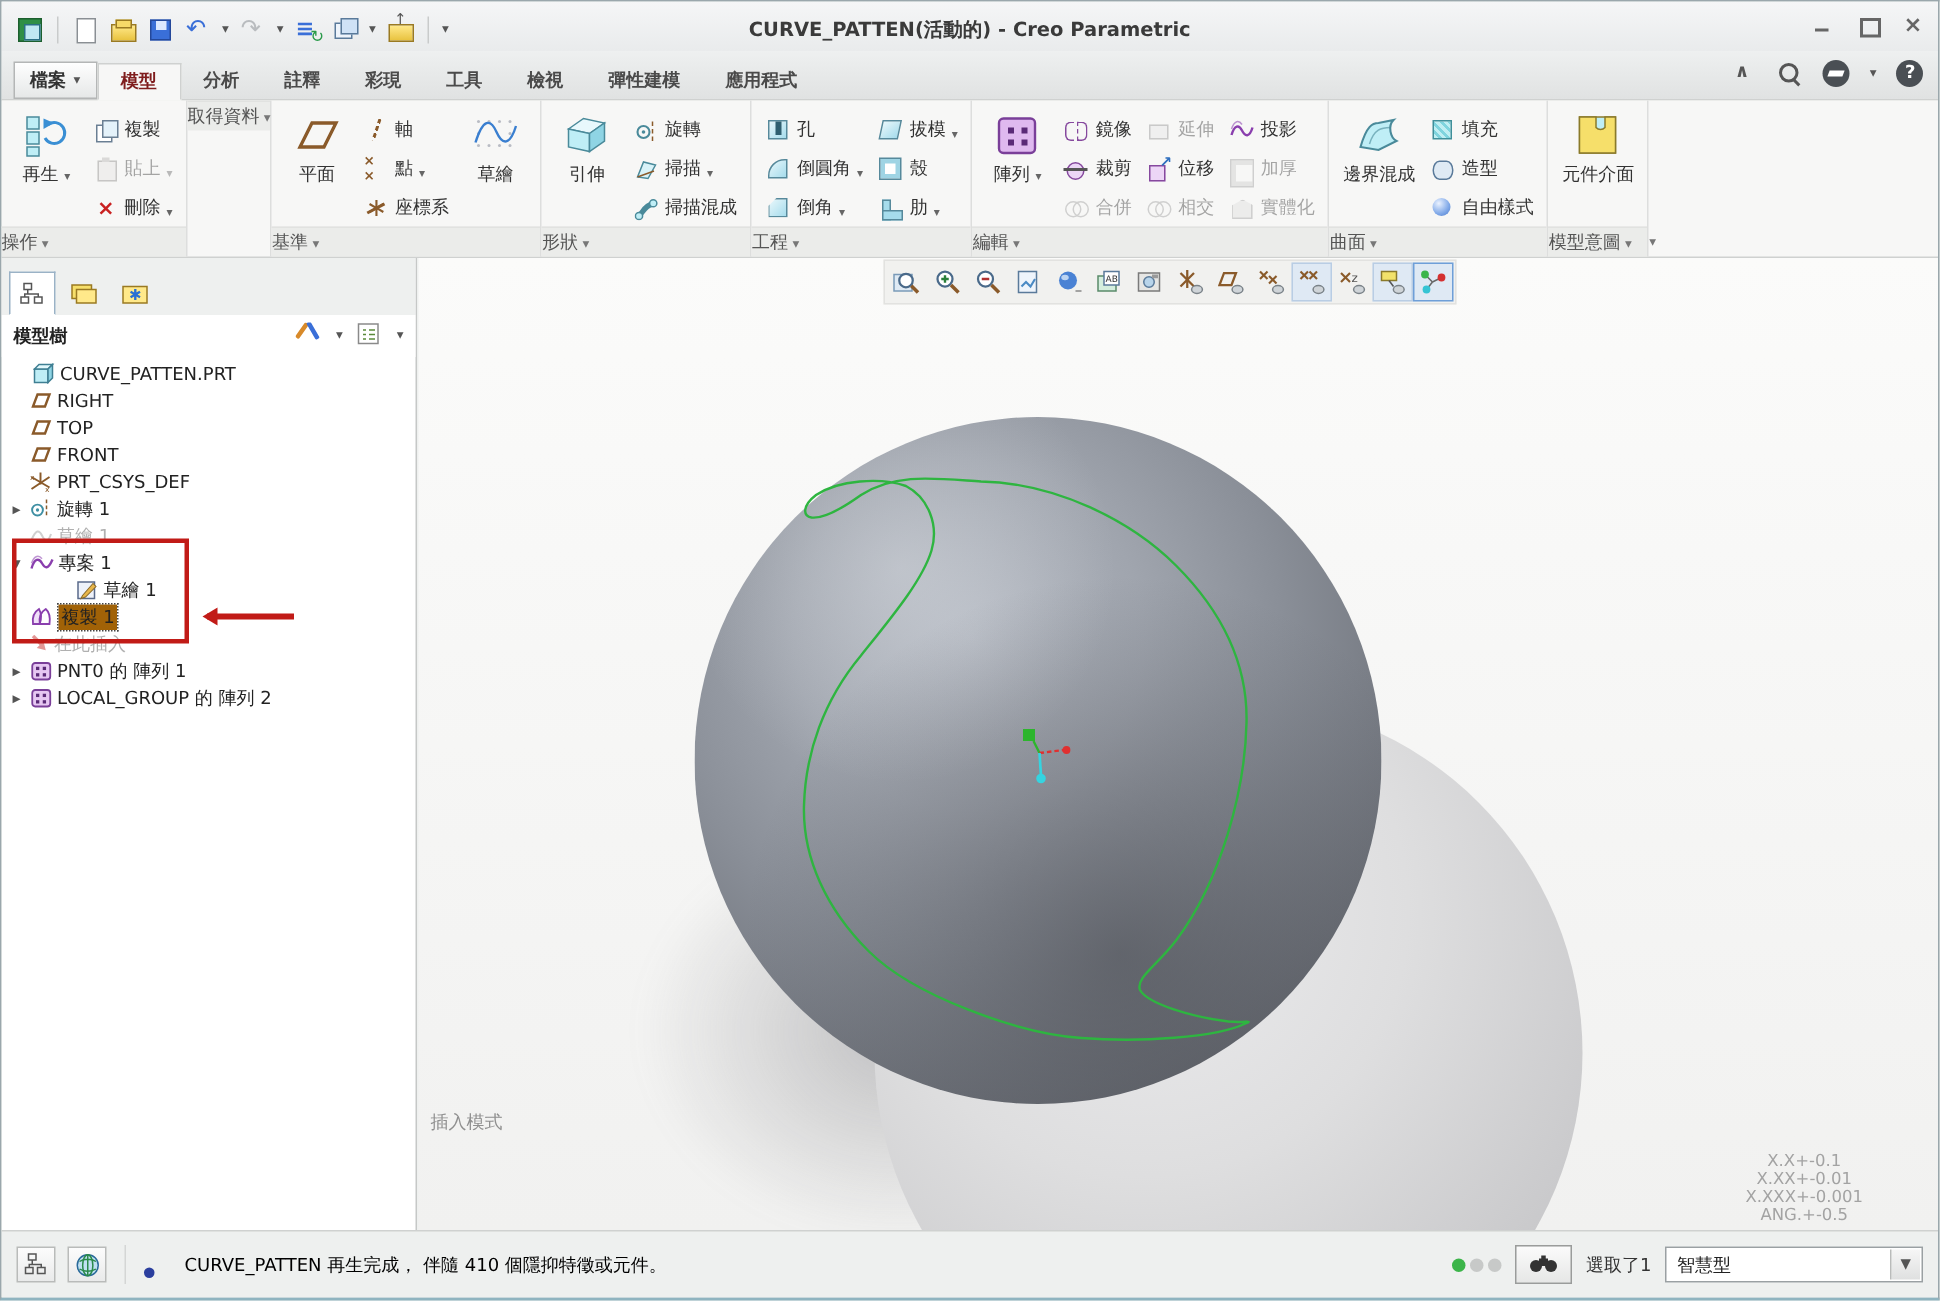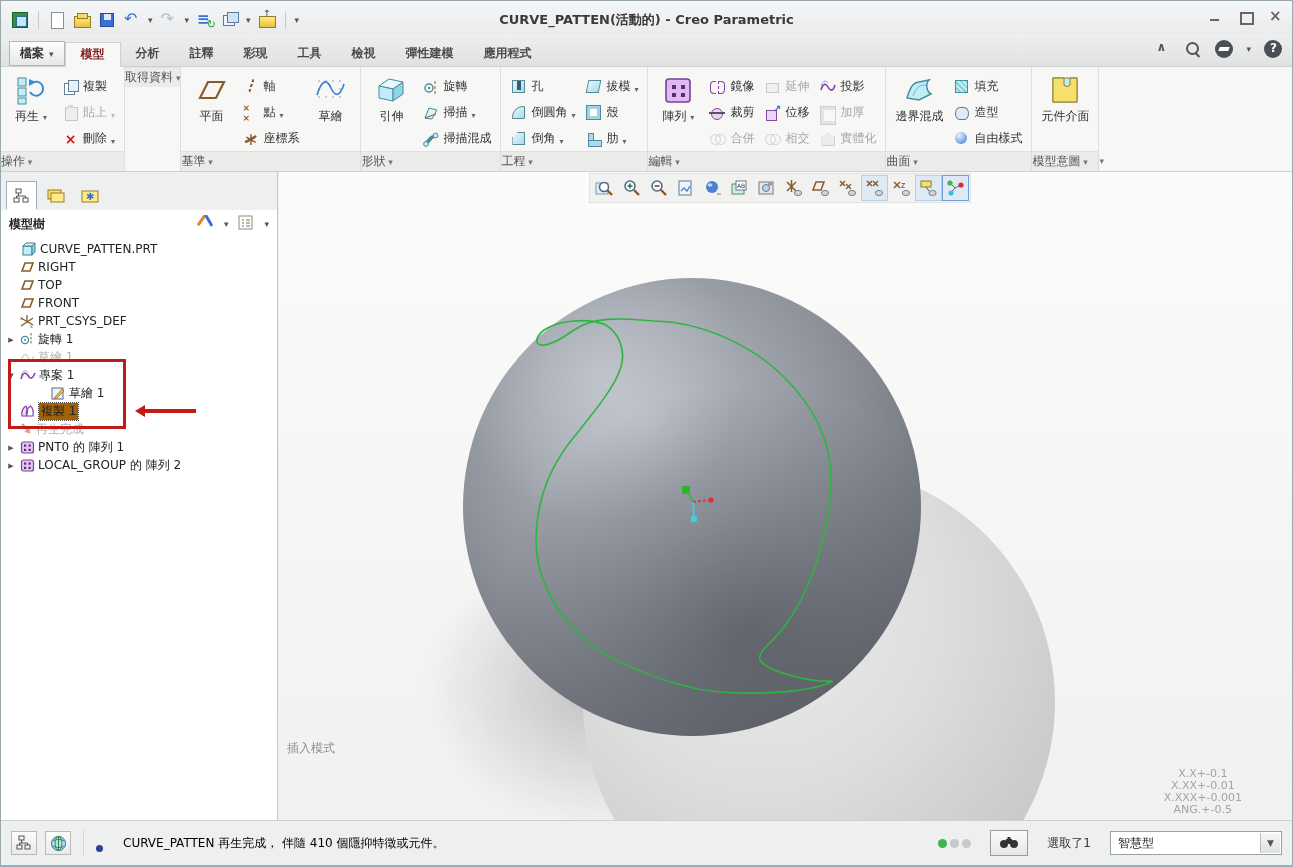--- a/index.html
+++ b/index.html
@@ -147,21 +147,21 @@
 .gbtn.pressed{background:#dfe9f4;border-color:#b9cde4}
 .gbtn.pressed.hl{border-color:#6f9fd8}
 .gbtn svg{display:block}
 
 
 .statusbar{position:absolute;left:0;right:0;bottom:0;height:45px;background:#eef0ef;border-top:1px solid #cfd1d0;display:flex;align-items:center;padding:0 10px;gap:8px}
 .sbtn{width:26px;height:24px;border:1px solid #b9bbba;background:linear-gradient(#fcfcfc,#e9eaea);display:flex;align-items:center;justify-content:center;cursor:pointer}
 .ssep{width:1px;height:26px;background:#d4d6d5;margin:0 4px}
 .smsg{display:flex;align-items:flex-end;gap:20px;color:#000000}
 .smsg .bullet{width:7px;height:7px;border-radius:50%;background:#2b3f9e;flex:none}
-.sright{margin-left:auto;display:flex;align-items:center;gap:19px}
+.sright{margin-left:auto;display:flex;align-items:center;gap:9px}
 .dots{display:flex;gap:3px;align-items:center}
 .dot{width:9px;height:9px;border-radius:50%}
 .dg{background:#3cb54a}.dgr{background:#c7c9c8}
 .binoc{width:38px;height:26px;border:1px solid #9a9c9b;background:linear-gradient(#fbfbfb,#e6e7e6);display:flex;align-items:center;justify-content:center;cursor:pointer}
 .seltext{color:#333}
 .filter{width:172px;height:24px;background:#fff;border:1px solid #9aa0a3;display:flex;align-items:center;padding-left:7px;cursor:pointer;position:relative}
 .filter .fval{color:#222}
 .filter .fdd{position:absolute;right:1px;top:1px;bottom:1px;width:20px;background:linear-gradient(#f6f6f6,#dfe0e0);border-left:1px solid #b9bbba;display:flex;align-items:center;justify-content:center;color:#555;font-size:9px}
 .filter .fdd::before{content:"▼"}
 </style>
@@ -652,21 +652,21 @@
           <path d="M6.5,12 Q5.5,5 10.5,2 Q14,5 13,12 Z" fill="none" stroke="#8a3fae" stroke-width="1.2"></path>
         </svg>
       <span class="tlbl sel">複製 1</span>
     </div>
     <div class="titem ind1 gray">
       <span class="noexp"></span>
       <svg width="13" height="12">
           <path d="M2,1 L8,7" stroke="#c11b17" stroke-width="2.4"></path>
           <polygon points="10.5,10.5 4.5,9 9,4.5" fill="#c11b17"></polygon>
         </svg>
-      <span class="tlbl">再生完成</span>
+      <span class="tlbl">在此插入</span>
     </div>
     <div class="titem ind1">
       <span class="texp c"></span>
       <svg width="15" height="14">
           <rect x="1.5" y="2" width="12" height="11" rx="2" fill="#e6c7f2" stroke="#7a3f99" stroke-width="1.2"></rect>
           <g fill="#5a2a77">
             <rect x="4" y="4.5" width="2.2" height="2.2"></rect>
             <rect x="8.5" y="4.5" width="2.2" height="2.2"></rect>
             <rect x="4" y="8.8" width="2.2" height="2.2"></rect>
             <rect x="8.5" y="8.8" width="2.2" height="2.2"></rect>

